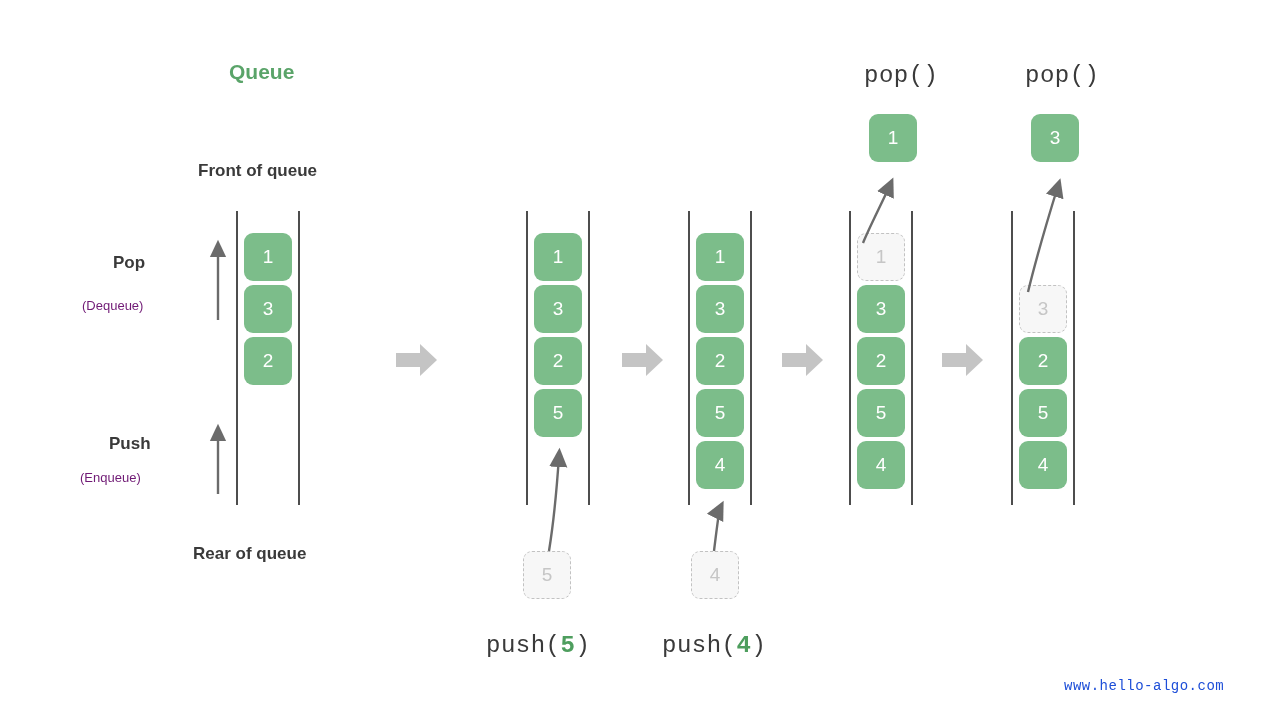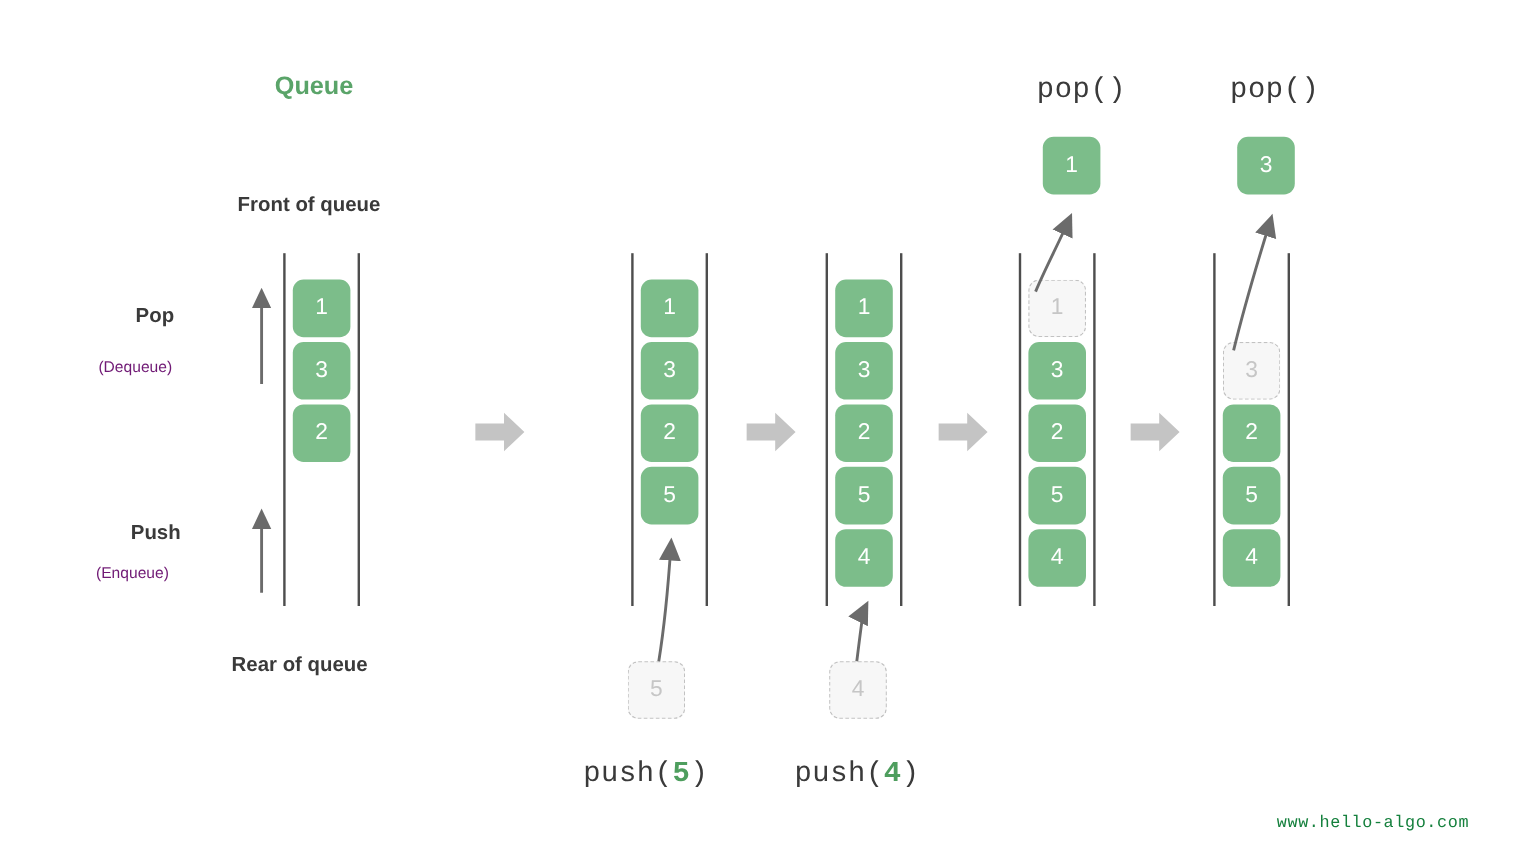--- a/index.html
+++ b/index.html
@@ -49,21 +49,21 @@
     letter-spacing: 0.5px;
     white-space: nowrap;
   }
   .mono-label .arg {
     color: #4e9e5e;
     font-weight: bold;
   }
   .watermark {
     font-family: "Liberation Mono", monospace;
     font-size: 14px;
-    color: #15803d;
+    color: #1d4ed8;
     letter-spacing: 0.5px;
     white-space: nowrap;
   }
 
   
   .rail {
     position: absolute;
     width: 1.6px;
     background: #4d4d4d;
   }

